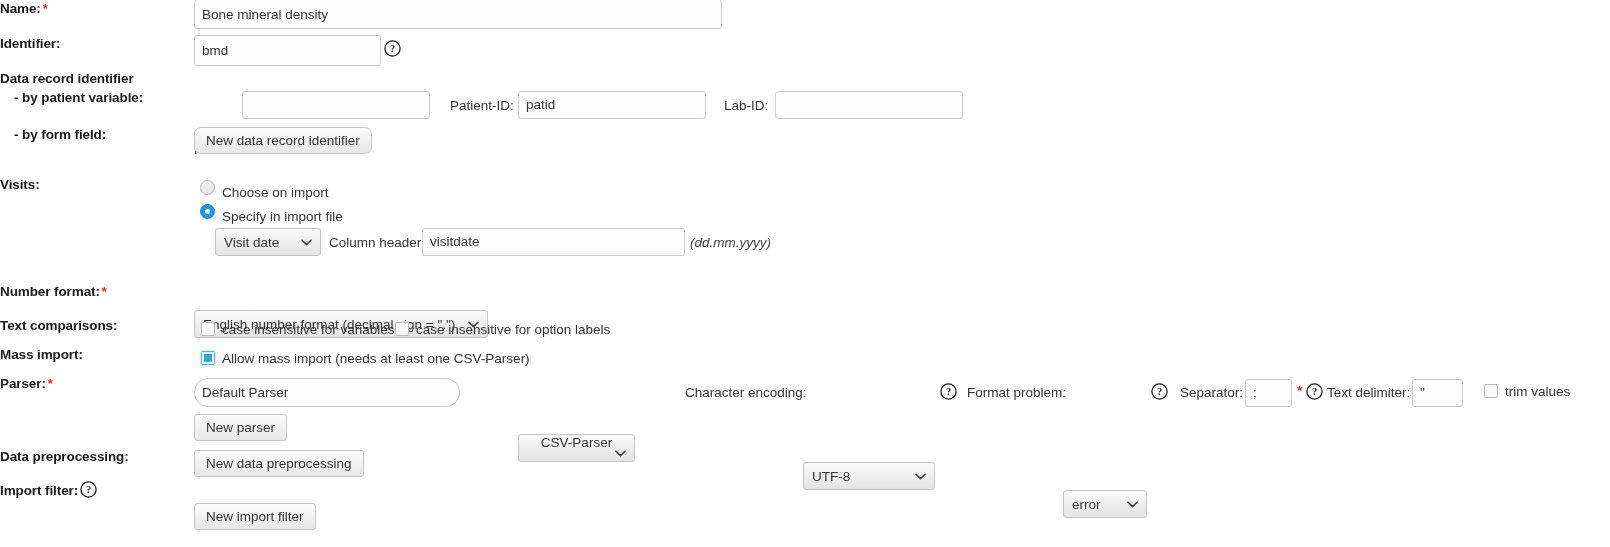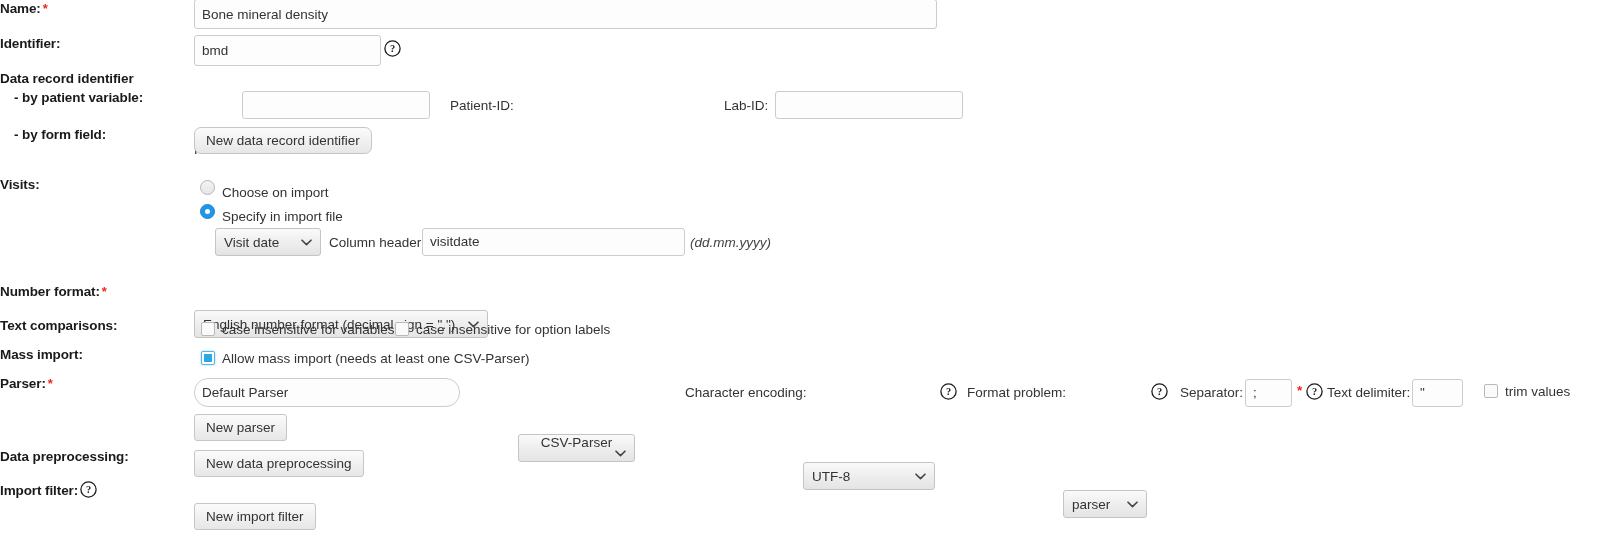--- a/index.html
+++ b/index.html
@@ -149,39 +149,40 @@
   }
 </style>
 </head>
 <body>
 
 <div class="page">
 
   <div class="lbl" style="left:0px; top:1px;">
     <span>Name:</span><span class="req">*</span>
   </div>
-  <input class="txt ctl" type="text" style="left: 194px; top: -1px; width: 743px; height: 30px;" value="Bone mineral density">
+  <input class="txt ctl" type="text" style="left: 194px; top: -1px; width: 528px; height: 30px;" value="Bone mineral density">
 
   <div class="lbl" style="left:0px; top:36px;">Identifier:</div>
   <input class="txt ctl" type="text" style="left: 194px; top: 35px; width: 187px; height: 31px;" value="bmd">
   <span class="helpicon" style="left:384px; top:40px;">
     <svg width="17" height="17" viewBox="0 0 17 17">
       <circle cx="8.5" cy="8.5" r="7.6" fill="#ffffff" stroke="#1d1d1d" stroke-width="1.3"></circle>
       <text x="8.5" y="12.4" font-family="Liberation Serif, serif" font-size="10.5" font-weight="bold" text-anchor="middle" fill="#1d1d1d">?</text>
     </svg>
   </span>
 
   <div class="lbl" style="left:0px; top:71px;">Data record identifier</div>
   <div class="lbl" style="left:14px; top:90px;">- by patient variable:</div>
   <div class="lbl" style="left:14px; top:127px;">- by form field:</div>
 
   <div class="itext" style="left:194px; top:98px;margin-top:44px;">Pat-ID:</div>
   <input class="txt ctl" type="text" style="left: 242px; top: 91px; width: 188px;" value="">
 
   <div class="itext" style="left:450px; top:98px;">Patient-ID:</div>
+  <input class="txt ctl" type="text" style="left: 518px; top: 91px; width: 188px;" value="patid">
 
   <div class="itext" style="left:724px; top:98px;">Lab-ID:</div>
   <input class="txt ctl" type="text" style="left: 775px; top: 91px; width: 188px;" value="">
 
   <button class="btn ctl" style="left:194px; top:127px;border-radius:7px;">New data record identifier</button>
 
   <div class="lbl" style="left:0px; top:177px;">Visits:</div>
 
   <span class="radio off" style="left:200px; top:180px;"></span>
   <div class="cblabel" style="left:222px; top:185px;">Choose on import</div>
@@ -252,21 +253,21 @@
   </div>
   <span class="helpicon" style="left:940px; top:383px;">
     <svg width="17" height="17" viewBox="0 0 17 17">
       <circle cx="8.5" cy="8.5" r="7.6" fill="#ffffff" stroke="#1d1d1d" stroke-width="1.3"></circle>
       <text x="8.5" y="12.4" font-family="Liberation Serif, serif" font-size="10.5" font-weight="bold" text-anchor="middle" fill="#1d1d1d">?</text>
     </svg>
   </span>
 
   <div class="itext" style="left:967px; top:385px;">Format problem:</div>
   <div class="selbox ctl" style="left:1063px; top:378px; width:84px;">
-    <span>parser</span>
+    <span>error</span>
     <span class="caret">
       <svg width="11" height="7" viewBox="0 0 11 7">
           <path d="M1 1.2 L5.5 5.6 L10 1.2" fill="none" stroke="#444" stroke-width="1.6" stroke-linecap="round" stroke-linejoin="round"></path>
         </svg>
     </span>
   </div>
   <span class="helpicon" style="left:1151px; top:383px;">
     <svg width="17" height="17" viewBox="0 0 17 17">
       <circle cx="8.5" cy="8.5" r="7.6" fill="#ffffff" stroke="#1d1d1d" stroke-width="1.3"></circle>
       <text x="8.5" y="12.4" font-family="Liberation Serif, serif" font-size="10.5" font-weight="bold" text-anchor="middle" fill="#1d1d1d">?</text>

